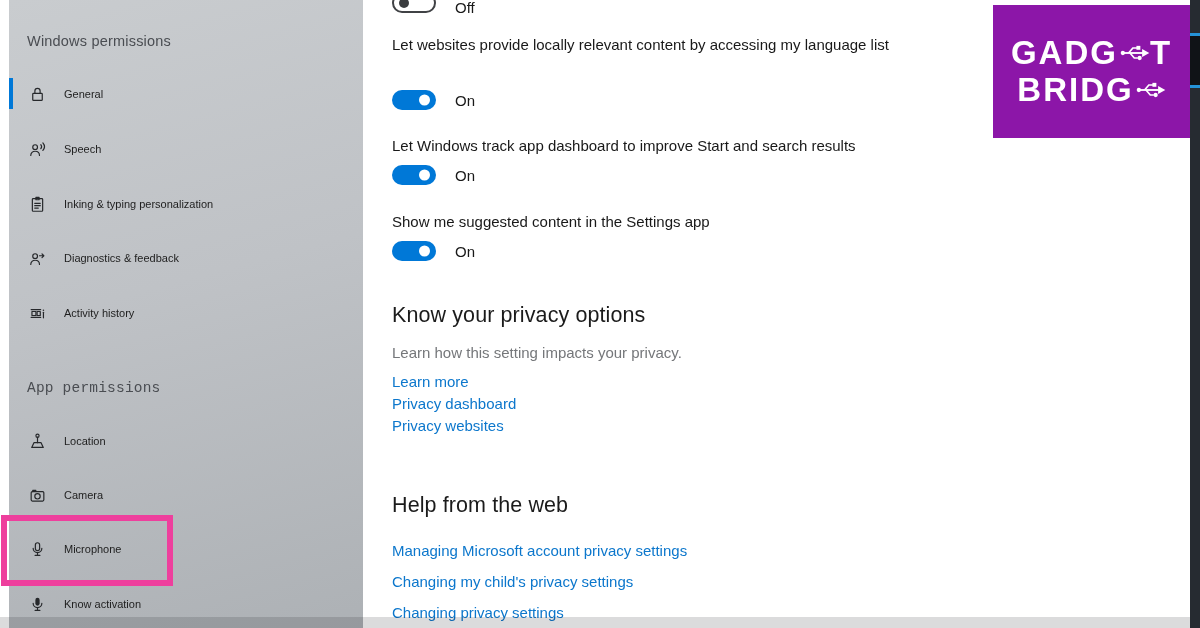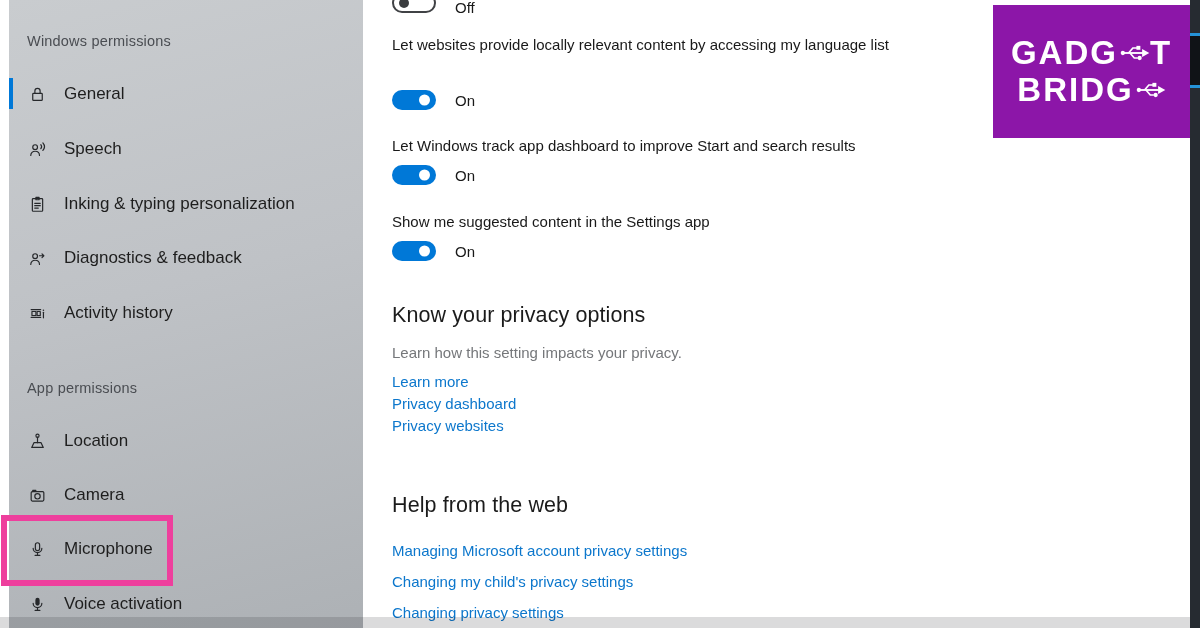--- a/index.html
+++ b/index.html
@@ -16,21 +16,21 @@
     background:linear-gradient(165deg,#c9cccf 0%, #bfc2c6 45%, #adb1b5 100%);
   }
   .side-header {
     position:absolute; left:18px; font-size:14.5px; color:#4a4d52; letter-spacing:.2px;
   }
   .nav-item {
     position:absolute; left:0; width:363px; height:40px;
     display:flex; align-items:center; cursor:default;
   }
   .nav-item .nav-icon { position:absolute; left:19px; width:19px; height:19px; }
-  .nav-item .nav-label { position:absolute; left:55px; font-size:17px; color:#1e1e1e; }
+  .nav-item .nav-label { position:absolute; left:55px; font-size:11px; color:#1e1e1e; }
   .accent-bar {
     position:absolute; left:0; top:4px; width:4px; height:31px; background:#0078d7;
   }
   .icon-stroke { fill:none; stroke:#26282b; stroke-width:1.5; stroke-linecap:round; stroke-linejoin:round; }
   .icon-fill { fill:#26282b; stroke:none; }
 
   
   .highlight-box {
     position:absolute; left:1px; top:515px; width:172px; height:71px;
     border:6px solid #ee3f9d; z-index:4; pointer-events:none;
@@ -134,21 +134,21 @@
       <svg class="nav-icon" viewBox="0 0 24 24">
         <path class="icon-stroke" d="M4 7h12M4 17h12"></path>
         <rect class="icon-stroke" x="5" y="9.5" width="5" height="5"></rect>
         <rect class="icon-stroke" x="11.5" y="9.5" width="4" height="5"></rect>
         <path class="icon-stroke" d="M19.5 10.5v7"></path>
         <circle class="icon-fill" cx="19.5" cy="7.8" r="1"></circle>
       </svg>
       <span class="nav-label">Activity history</span>
     </div>
 
-    <div class="side-header" style="top:380px;">App permissions</div>
+    <div class="side-header" style="top:380px;font-family:Liberation Mono, monospace;">App permissions</div>
 
     <div class="nav-item" style="top:475px;">
       <svg class="nav-icon" viewBox="0 0 24 24">
         <rect class="icon-stroke" x="4" y="7" width="16" height="12" rx="1.5"></rect>
         <circle class="icon-stroke" cx="12" cy="13" r="3.4"></circle>
         <path class="icon-stroke" d="M6 7V5.5h4"></path>
       </svg>
       <span class="nav-label">Camera</span>
     </div>
 
@@ -169,21 +169,21 @@
       </svg>
       <span class="nav-label">Microphone</span>
     </div>
 
     <div class="nav-item" style="top:584px;">
       <svg class="nav-icon" viewBox="0 0 24 24">
         <rect class="icon-fill" x="9.3" y="3.5" width="5.4" height="10" rx="2.7"></rect>
         <path class="icon-stroke" d="M6.5 10.5a5.5 5.5 0 0 0 11 0"></path>
         <path class="icon-stroke" d="M12 16v3M9 19.5h6"></path>
       </svg>
-      <span class="nav-label">Voice activation</span>
+      <span class="nav-label">Know activation</span>
     </div>
   </div>
 
   <div class="highlight-box"></div>
 
   <div class="content">
 
     <div class="abs toggle-row" style="top:-7px;">
       <div class="toggle toggle-off">
           <span class="knob"></span>

